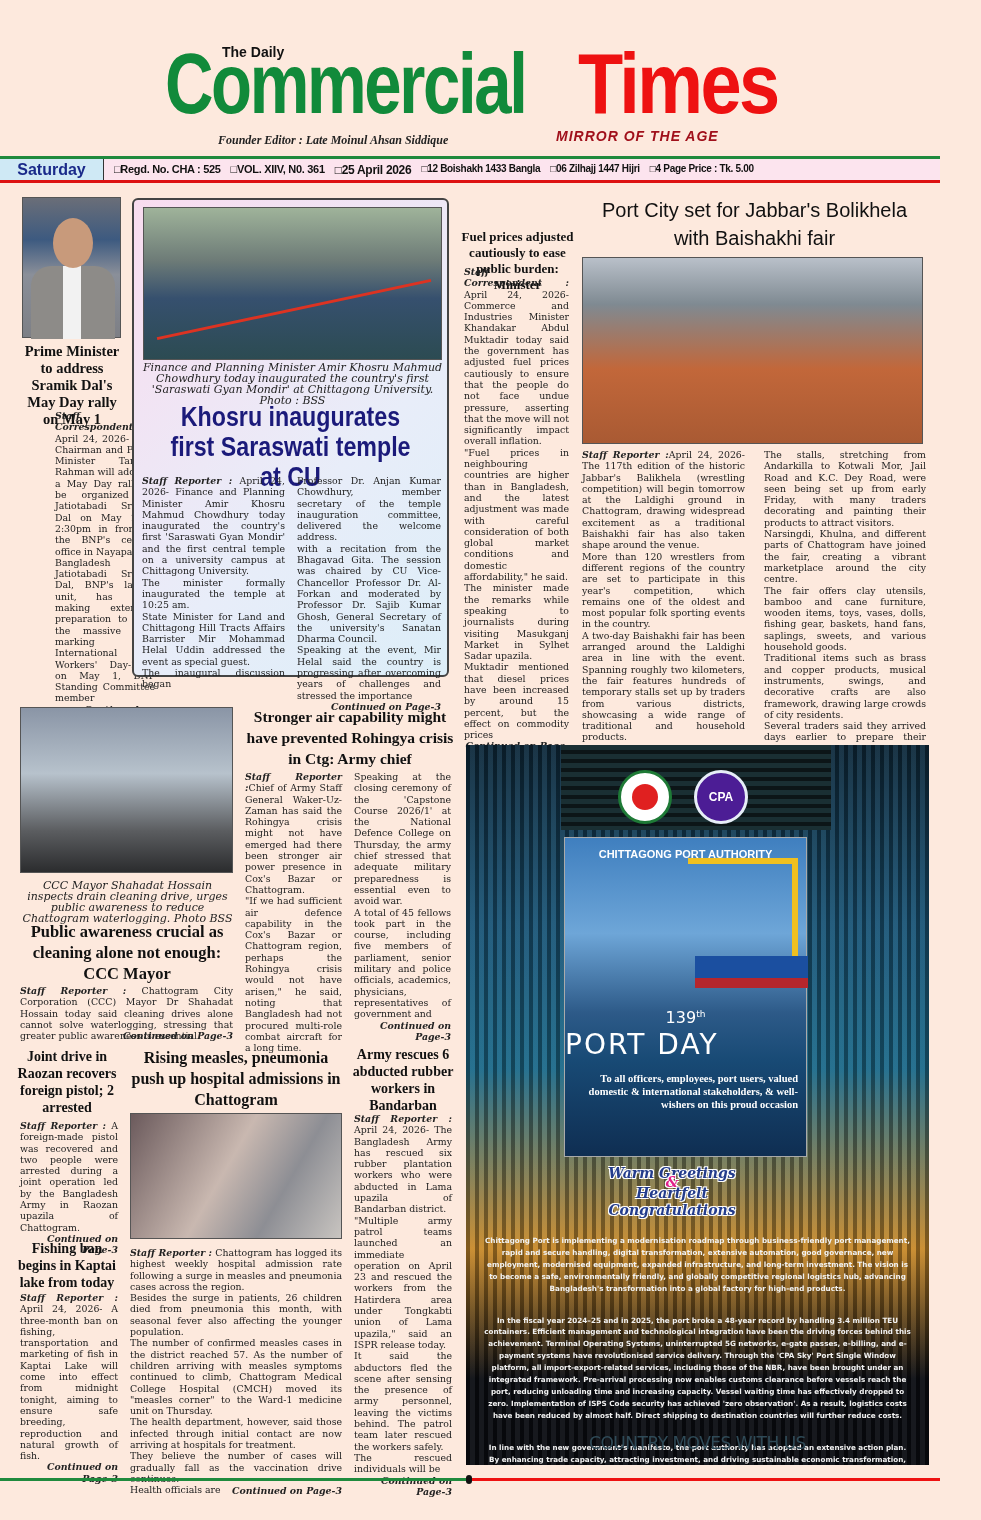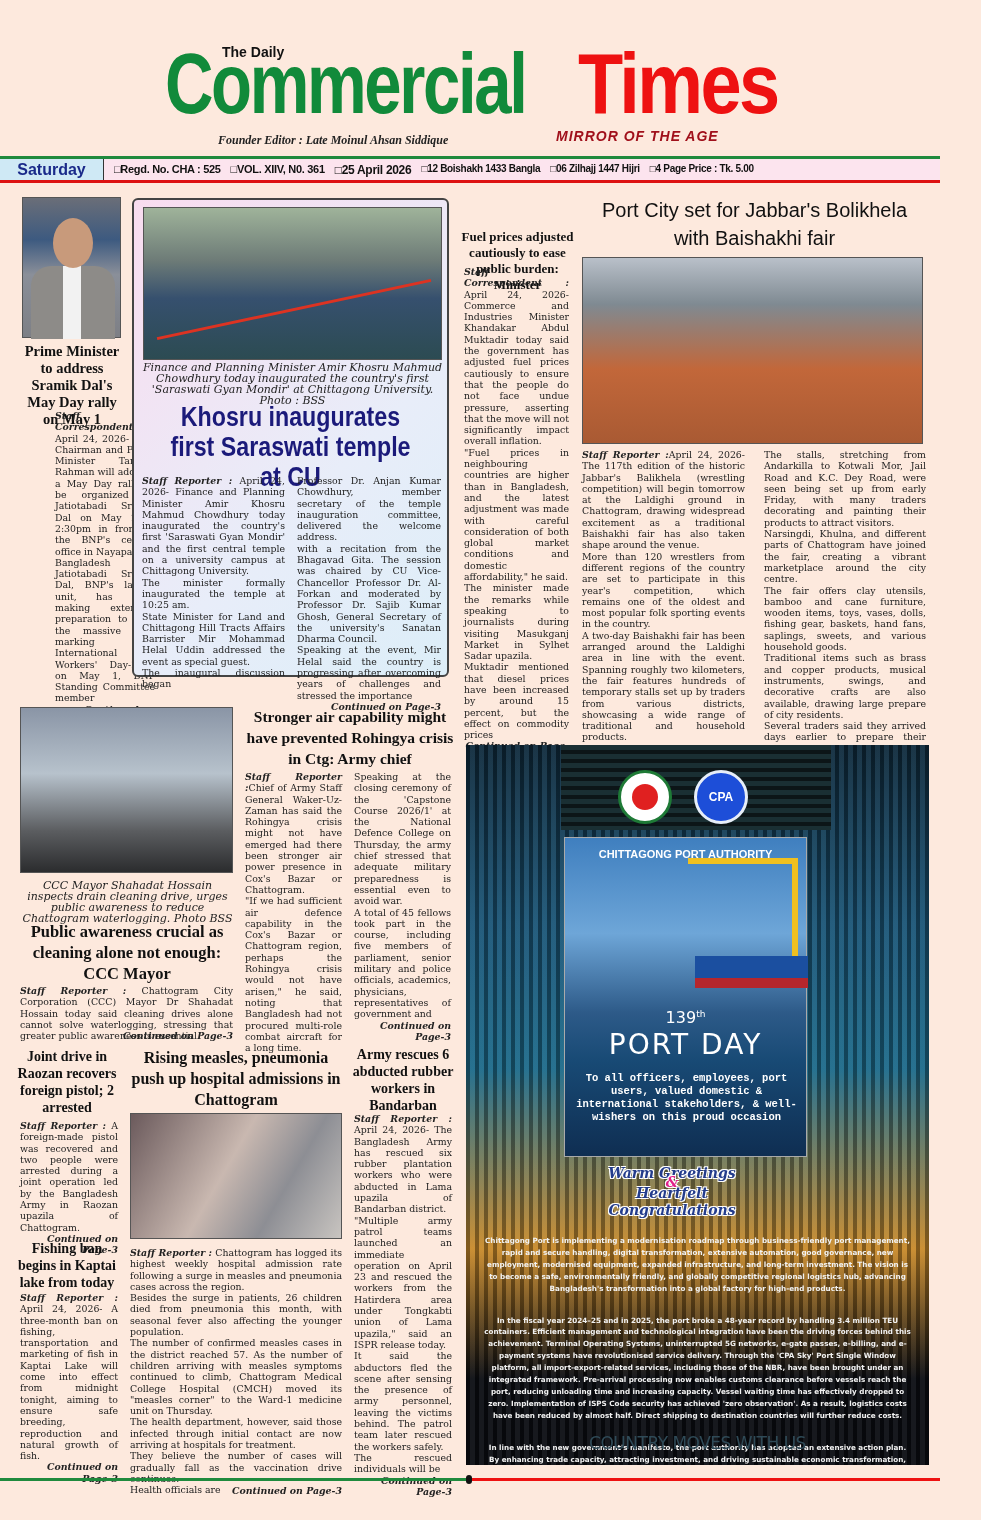--- a/index.html
+++ b/index.html
@@ -44,29 +44,29 @@
   .ph-fair { left: 582px; top: 257px; width: 341px; height: 187px; background: linear-gradient(180deg,#b9c0c9 0%,#7f8a92 25%,#c2673a 60%,#a95a33 100%); }
 
   
   .ad { left: 466px; top: 745px; width: 463px; height: 720px; background: #0d0f15; overflow: hidden; }
   .ad-walls { position:absolute; inset:0; background:
       repeating-linear-gradient(90deg, rgba(0,0,0,0.35) 0 4px, rgba(255,255,255,0.05) 4px 9px),
       linear-gradient(180deg,#0f2a3c 0%,#1a5577 25%,#1c6a8a 45%,#c98a2a 70%,#0b0d12 88%,#0b0d12 100%); }
   .ad-ceiling { position:absolute; left:95px; top:0; width:270px; height:85px; background: repeating-linear-gradient(180deg,#1a2f33 0 5px,#0c1517 5px 9px); }
   .ad-logo1 { position:absolute; left:152px; top:25px; width:54px; height:54px; border-radius:50%; background:#fff; border:3px solid #1e7a36; }
   .ad-logo1::after { content:""; position:absolute; left:11px; top:11px; width:26px; height:26px; border-radius:50%; background:#e02020; }
-  .ad-logo2 { position:absolute; left:228px; top:25px; width:54px; height:54px; border-radius:50%; background:#1d4ed8; border:3px solid #e7eef8; color:#fff; font-family:"Liberation Sans",sans-serif; font-weight:bold; font-size:12px; display:flex; align-items:center; justify-content:center; }
+  .ad-logo2 { position:absolute; left:228px; top:25px; width:54px; height:54px; border-radius:50%; background:#4c1d95; border:3px solid #e7eef8; color:#fff; font-family:"Liberation Sans",sans-serif; font-weight:bold; font-size:12px; display:flex; align-items:center; justify-content:center; }
   .ad-screen { position:absolute; left:98px; top:92px; width:243px; height:320px; background: linear-gradient(180deg,#3f7fbf 0%,#6ea6d8 30%,#2d5a88 55%,#184a75 70%,#0f2e52 100%); border:1px solid #aaa; }
   .ad-crane { position:absolute; right:8px; top:20px; width:110px; height:110px; border-top:6px solid #f0c020; border-right:6px solid #f0c020; }
   .ad-ship { position:absolute; left:130px; top:118px; width:113px; height:32px; background: linear-gradient(180deg,#1b4fa0 0%,#1b4fa0 70%,#b5262d 70%); }
   .cpa { position:absolute; top:10px; left:0; width:100%; text-align:center; font-family:"Liberation Sans",sans-serif; font-weight:bold; font-size:11px; color:#fff; }
   .ad-139 { position:absolute; top:170px; width:100%; text-align:center; font-family:"DejaVu Sans",sans-serif; font-size:16px; color:#fff; }
   .ad-139 sup { font-size:9px; }
-  .ad-portday { position:absolute; top:190px; width:100%; text-align:center; font-family:"DejaVu Sans",sans-serif; font-size:28px; color:#fff; letter-spacing:2px; }
-  .ad-to { position:absolute; top:234px; left:10px; width:223px; text-align:center; font-family:Liberation Mono, monospace; font-weight:bold; font-size:10.5px; line-height:13px; color:#fff; }
+  .ad-portday { position:absolute; top:190px; width:100%; text-align:left; font-family:"DejaVu Sans",sans-serif; font-size:28px; color:#fff; letter-spacing:2px; }
+  .ad-to { position:absolute; top:234px; left:10px; width:223px; text-align:right; font-family:Liberation Serif, serif; font-weight:bold; font-size:10.5px; line-height:13px; color:#fff; }
   .ad-greet { position:absolute; left:130px; top:420px; width:152px; text-align:center; font-family:"DejaVu Serif",serif; font-style:italic; font-weight:bold; font-size:14px; line-height:17px; color:#233c8c; text-shadow: 1px 1px 0 #fff, -1px -1px 0 #fff, 1px -1px 0 #fff, -1px 1px 0 #fff; }
   .ad-greet .amp { color:#e0208a; }
   .ad-text { position:absolute; left:18px; top:470px; width:427px; font-family:"DejaVu Sans",sans-serif; font-weight:bold; font-size:7.2px; line-height:11.9px; text-align:center; color:#f2f2f2; }
   .ad-text p { margin-bottom:4px;margin-top:20px; }
   .ad-slogan { position:absolute; top:688px; width:100%; text-align:center; font-family:"DejaVu Sans",sans-serif; font-size:17px; color:#2f4a57; letter-spacing:-0.5px; }
 
   
   .foot-green { left:0; top:1478px; width:470px; height:3px; background:#1f8a3d; }
   .foot-red { left:470px; top:1478px; width:470px; height:3px; background:#ee1111; }
   .foot-dot { left:466px; top:1475px; width:6px; height:9px; border-radius:3px; background:#111; }
@@ -137,21 +137,21 @@
 <div class="abs body" style="left:582px;top:449px;width:163px;">
   <p><span class="byline">Staff Reporter :</span><span>April 24, 2026- The 117th edition of the historic Jabbar's Balikhela (wrestling competition) will begin tomorrow at the Laldighi ground in Chattogram, drawing widespread excitement as a traditional Baishakhi fair has also taken shape around the venue.</span></p>
   <p>More than 120 wrestlers from different regions of the country are set to participate in this year's competition, which remains one of the oldest and most popular folk sporting events in the country.</p>
   <p>A two-day Baishakhi fair has been arranged around the Laldighi area in line with the event. Spanning roughly two kilometers, the fair features hundreds of temporary stalls set up by traders from various districts, showcasing a wide range of traditional and household products.</p>
   <p>Vendors from Dhaka, Narayanganj,</p>
 </div>
 <div class="abs body" style="left:764px;top:449px;width:162px;">
   <p>The stalls, stretching from Andarkilla to Kotwali Mor, Jail Road and K.C. Dey Road, were seen being set up from early Friday, with many traders decorating and painting their products to attract visitors.</p>
   <p>Narsingdi, Khulna, and different parts of Chattogram have joined the fair, creating a vibrant marketplace around the city centre.</p>
   <p>The fair offers clay utensils, bamboo and cane furniture, wooden items, toys, vases, dolls, fishing gear, baskets, hand fans, saplings, sweets, and various household goods.</p>
-  <p>Traditional items such as brass and copper products, musical instruments, swings, and decorative crafts are also available, drawing large prepare of city residents.</p>
+  <p>Traditional items such as brass and copper products, musical instruments, swings, and decorative crafts are also framework, drawing large crowds of city residents.</p>
   <p>Several traders said they arrived days earlier to prepare their stalls. Atiq Bepari,</p>
   <span class="cont">Continued on Page-3</span>
 </div>
 
 <div class="abs photo ph-drain"></div>
 <div class="abs caption" style="left:20px;top:880px;width:215px;">CCC Mayor Shahadat Hossain inspects drain cleaning drive, urges public awareness to reduce Chattogram waterlogging. Photo BSS</div>
 <div class="abs hl" style="left:18px;top:921px;width:218px;font-size:16.5px;line-height:21px;">Public awareness crucial as cleaning alone not enough: CCC Mayor</div>
 <div class="abs body" style="left:20px;top:985px;width:213px;">
   <p><span class="byline">Staff Reporter :</span> <span>Chattogram City Corporation (CCC) Mayor Dr Shahadat Hossain today said cleaning drives alone cannot solve waterlogging, stressing that greater public awareness is essential</span></p>
   <span class="cont" style="margin-top:-11px;">Continued on Page-3</span>

